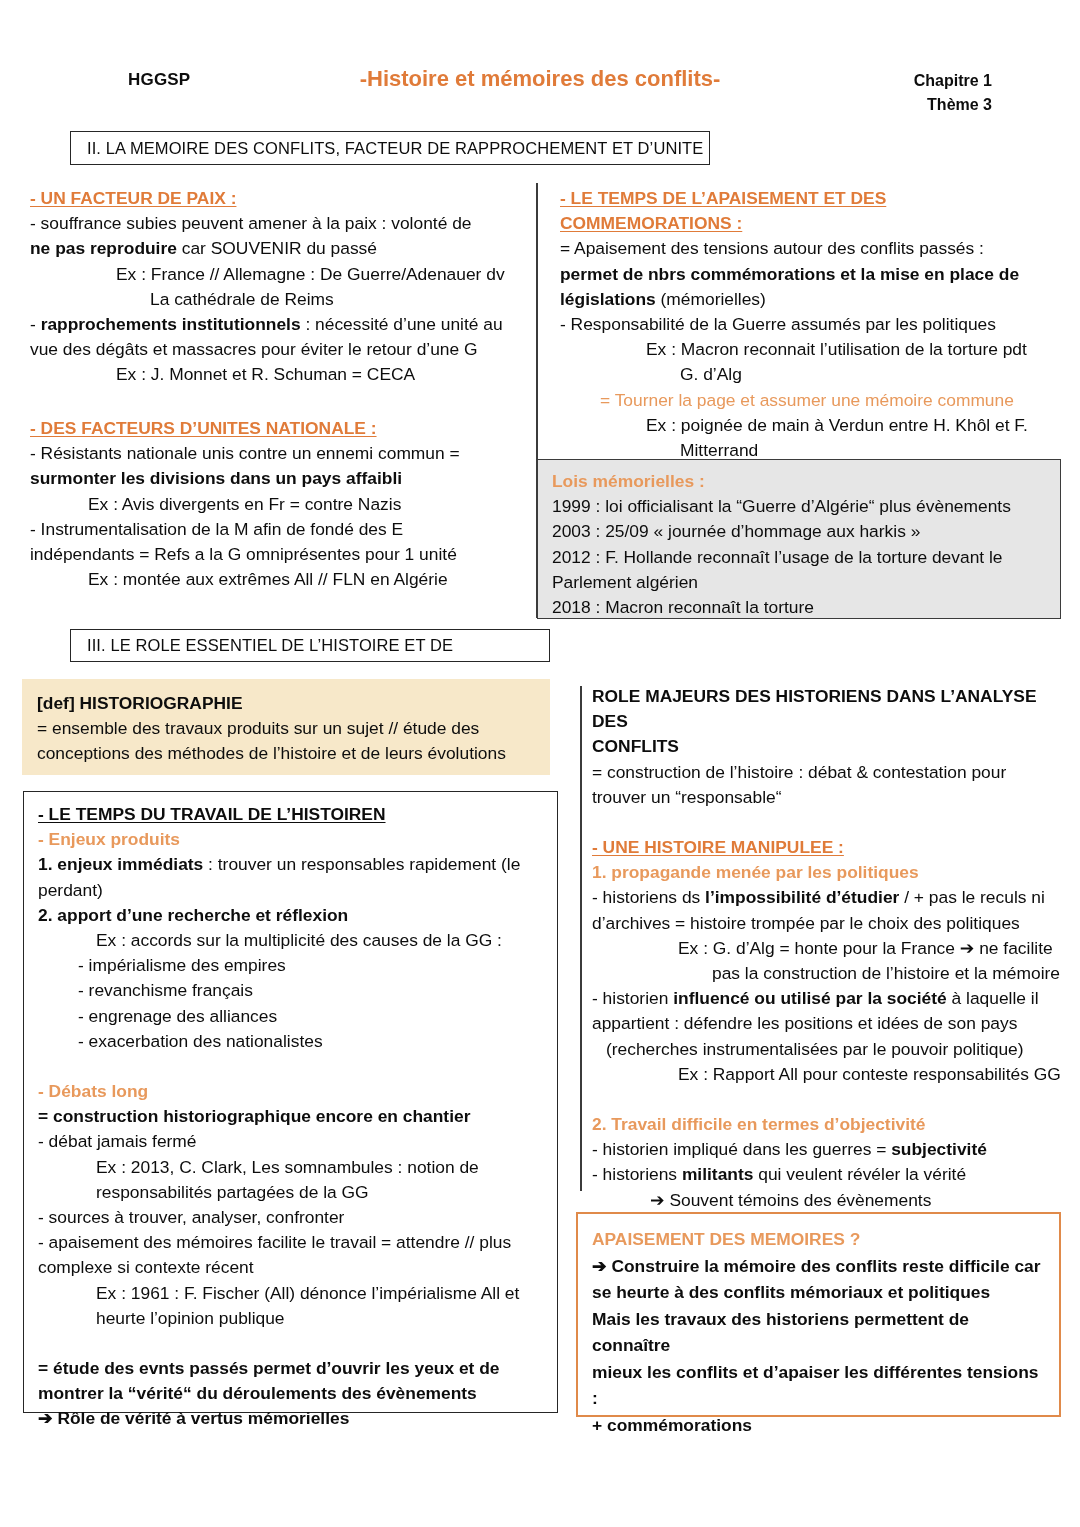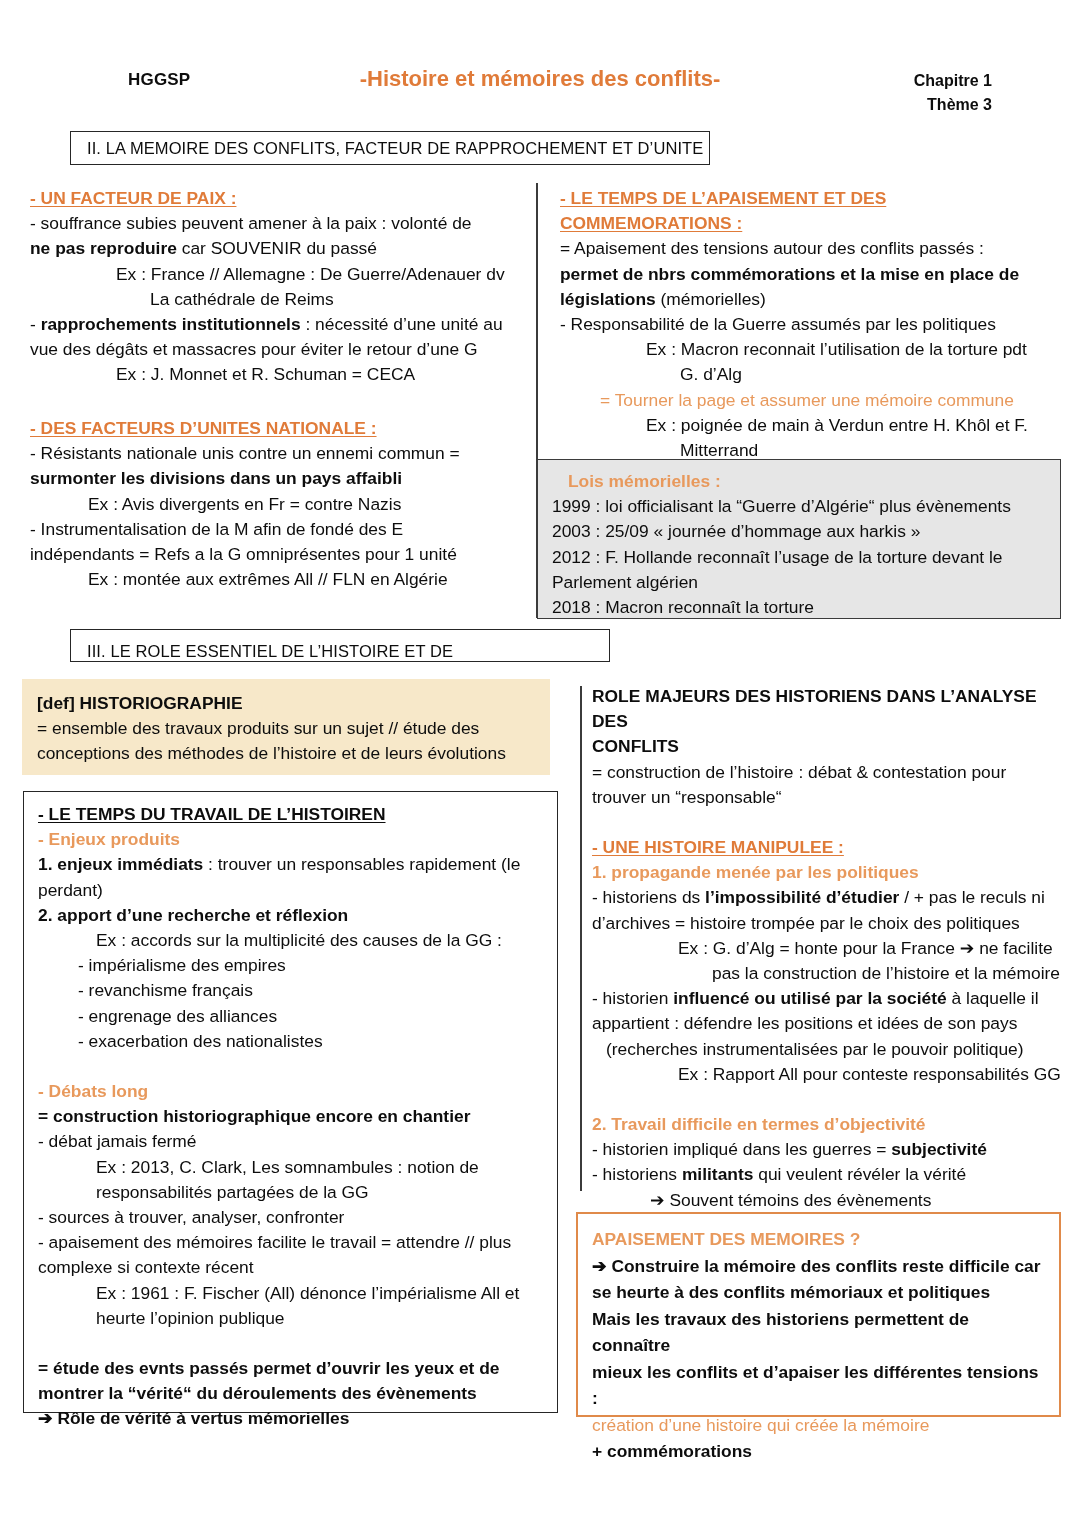--- a/index.html
+++ b/index.html
@@ -60,21 +60,21 @@
     border: 1.6px solid #262626;
     background: #ffffff;
     display: flex;
     align-items: center;
     padding-left: 16px;
     box-sizing: border-box;
     font-size: 16.5px;
     letter-spacing: .1px;
   }
   #sec2 { left: 70px; top: 131px; width: 640px; height: 34px; }
-  #sec3 { left: 70px; top: 629px; width: 540px; height: 33px; align-items: flex-end; }
+  #sec3 { left: 70px; top: 629px; width: 480px; height: 33px; }
 
   
   .col { position: absolute; box-sizing: border-box; }
   .ln { font-size: 17.4px; line-height: 25.2px; white-space: pre-wrap; }
   .hd {
     font-size: 17.4px;
     line-height: 25.2px;
     font-weight: bold;
     color: #e07b39;
     text-decoration: underline;
@@ -203,21 +203,21 @@
     <div class="ln"><b>législations</b><span> (mémorielles)</span></div>
     <div class="ln">- Responsabilité de la Guerre assumés par les politiques</div>
     <div class="ln ind1">Ex : Macron reconnait l’utilisation de la torture pdt</div>
     <div class="ln ind2">G. d’Alg</div>
     <div class="ln ind4 orange">= Tourner la page et assumer une mémoire commune</div>
     <div class="ln ind1">Ex : poignée de main à Verdun entre H. Khôl et F.</div>
     <div class="ln ind2">Mitterrand</div>
   </div>
 
   <div class="grey-box">
-    <div class="ln" style="font-weight:bold;color:#e8995c;margin-left:16px;">Lois mémorielles :</div>
+    <div class="ln" style="font-weight:bold;color:#e8995c;">Lois mémorielles :</div>
     <div class="ln">1999 : loi officialisant la “Guerre d’Algérie“ plus évènements</div>
     <div class="ln">2003 : 25/09 « journée d’hommage aux harkis »</div>
     <div class="ln">2012 : F. Hollande reconnaît l’usage de la torture devant le</div>
     <div class="ln">Parlement algérien</div>
     <div class="ln">2018 : Macron reconnaît la torture</div>
   </div>
 
   <div class="sec-box" id="sec3">
     <span>III. LE ROLE ESSENTIEL DE L’HISTOIRE ET DE</span>
   </div>
@@ -281,17 +281,16 @@
     <div class="ln ind3">➔ Souvent témoins des évènements</div>
     <div class="ln ind3">Ex : 1ers travaux d’historiens algériens : M. Harbi</div>
   </div>
 
   <div class="orange-box">
     <div class="ln" style="font-weight:bold;color:#e8995c;">APAISEMENT DES MEMOIRES ?</div>
     <div class="ln"><b>➔ Construire la mémoire des conflits reste difficile car</b></div>
     <div class="ln"><b>se heurte à des conflits mémoriaux et politiques</b></div>
     <div class="ln"><b>Mais les travaux des historiens permettent de connaître</b></div>
     <div class="ln"><b>mieux les conflits et d’apaiser les différentes tensions :</b></div>
-    <div class="ln orange">création d’une histoire qui créée la mémoire</div>
     <div class="ln"><b>+ commémorations</b></div>
   </div>
 
 </div>
 
 </body></html>

